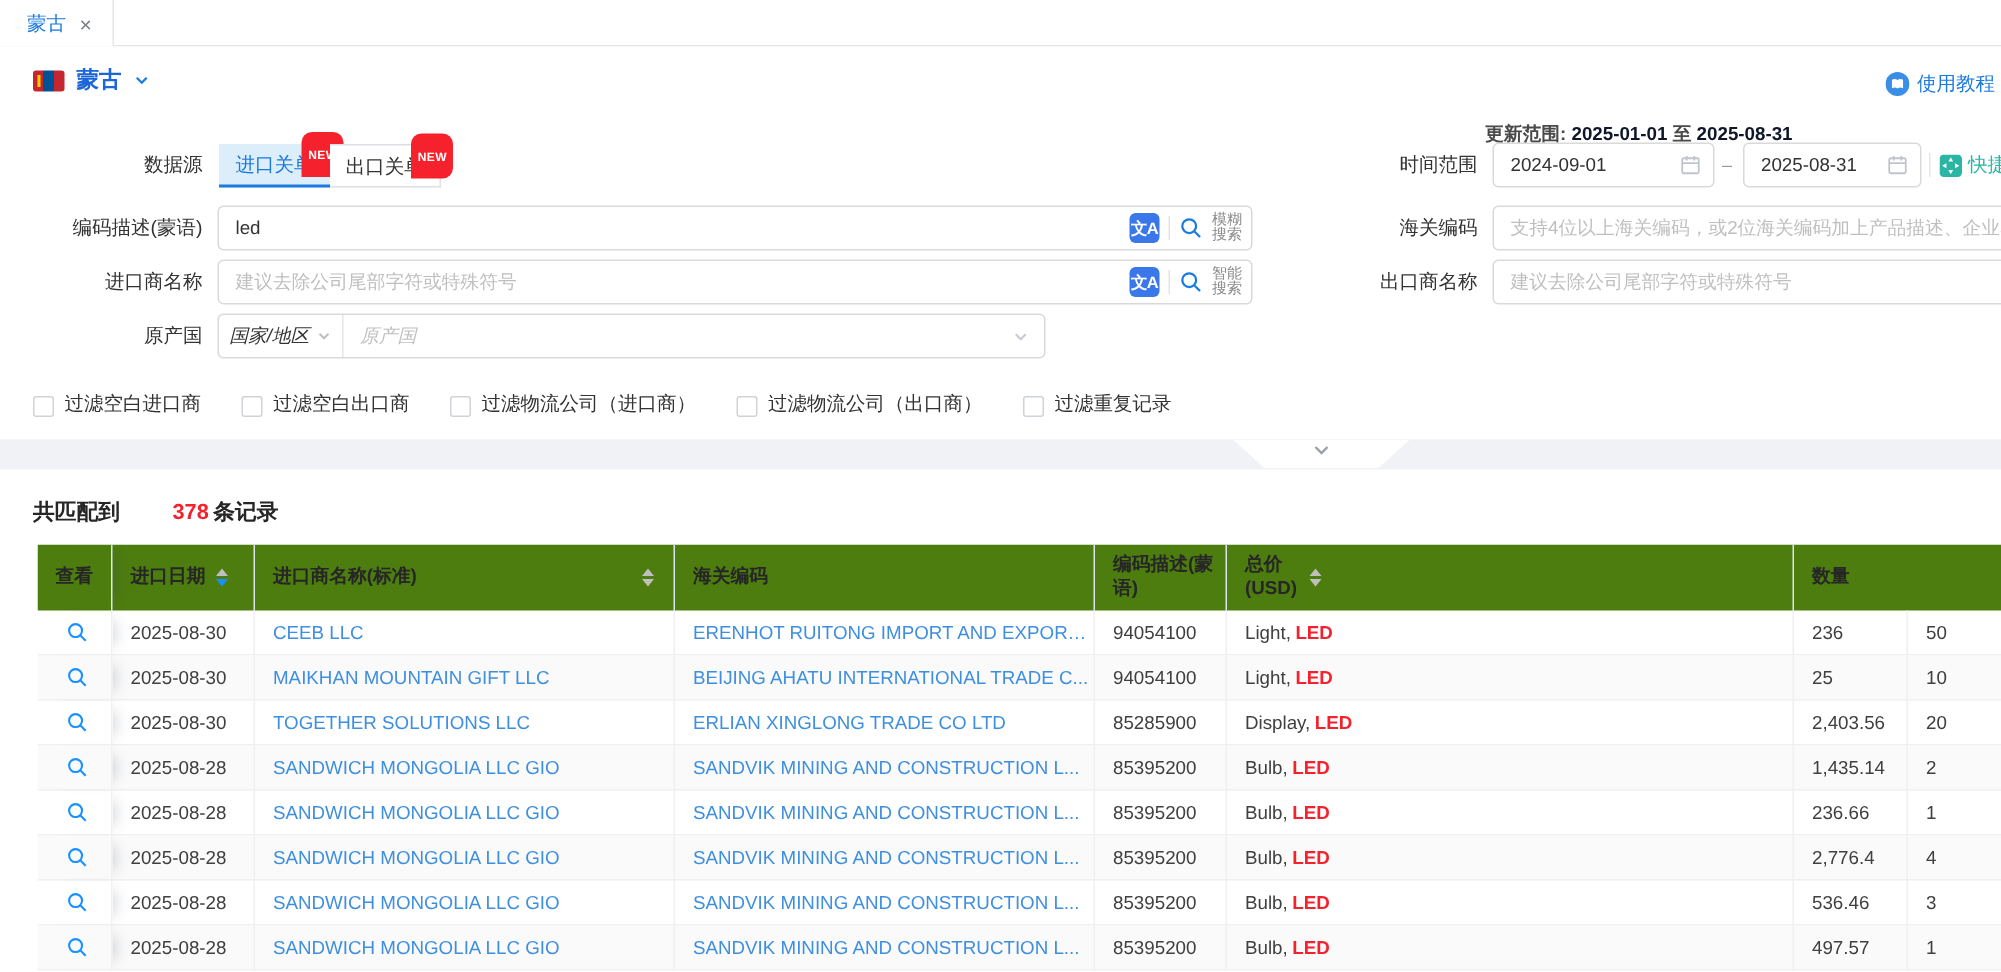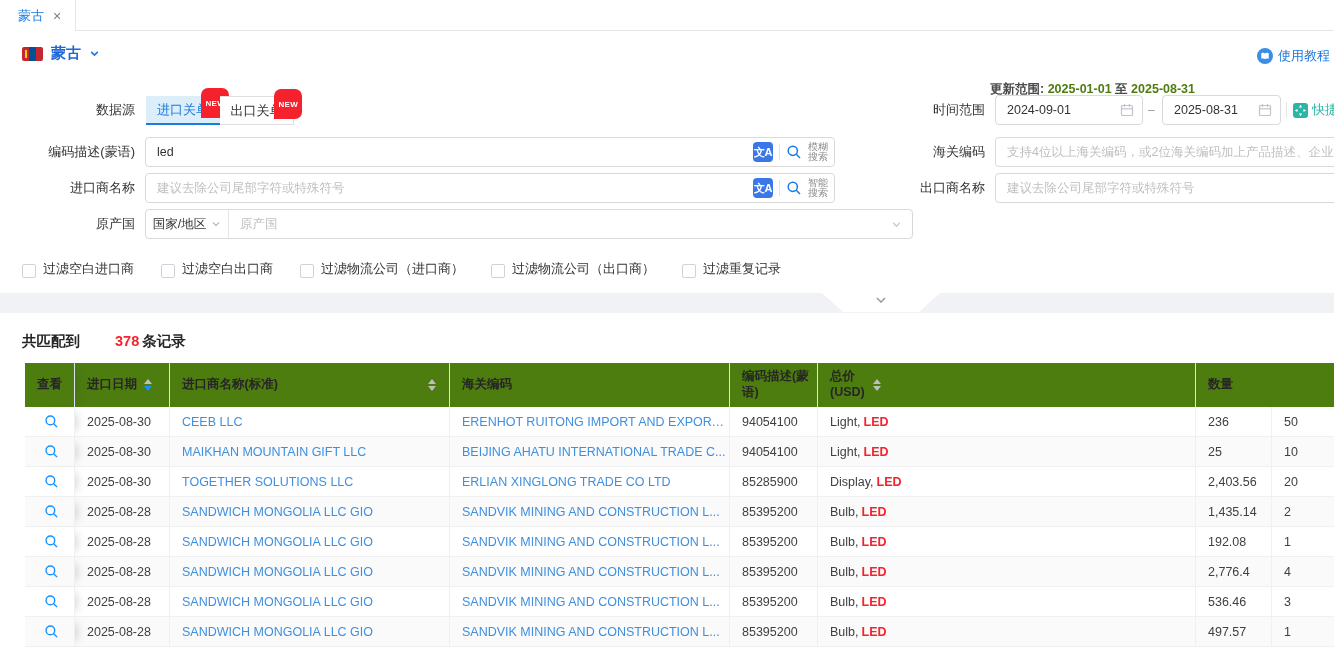--- a/index.html
+++ b/index.html
@@ -20,21 +20,21 @@
   .flag { position:relative; width:21px; height:14px; border-radius:2px; overflow:hidden;
           background:linear-gradient(90deg,#c4272f 0 33%,#015197 33% 66%,#c4272f 66% 100%); }
   .flag i { position:absolute; left:3px; top:3px; width:2px; height:8px; background:#f9cf02; }
   .country-name { color:#1b66d9; font-size:15px; font-weight:bold; }
   .country-sel svg { color:#1b7ae0; }
 
   .tutorial { position:absolute; right:4px; top:16px; display:flex; align-items:center; gap:5px;
               color:#1b7ae0; font-size:13px; cursor:pointer; }
 
   .update-range { position:absolute; left:990px; top:50px; font-size:12.5px; font-weight:bold; color:#4a4a4a; white-space:nowrap; }
-  .update-range .orange { color:#4d7c0f; }
+  .update-range .orange { color:#0f172a; }
   .update-range .to { color:#4a4a4a; }
 
   .frow { position:absolute; left:0; right:0; height:30px; }
   .r1{ top:64px; } .r2{ top:106px; } .r3{ top:142px; } .r4{ top:178px; } .r5{ top:226px; }
   .lbl-left  { position:absolute; left:0;  width:135px; text-align:right; line-height:30px; font-size:13px; color:#333; }
   .lbl-right { position:absolute; left:872px; width:113px; text-align:right; line-height:30px; font-size:13px; color:#333; }
 
   
   .src-tabs { position:absolute; left:146px; top:1px; display:flex; }
   .src-tab { position:relative; width:74px; height:29px; line-height:27px; text-align:center; font-size:13px; cursor:pointer; }
@@ -60,21 +60,21 @@
 
   
   .date-ipt1 { left:995px; width:148px; justify-content:space-between; padding-right:8px; }
   .date-ipt2 { left:1162px; width:119px; justify-content:space-between; padding-right:8px; }
   .date-sep { position:absolute; left:1148px; line-height:30px; color:#999; font-size:12px; }
   .quick-div { position:absolute; left:1286px; top:7px; width:1px; height:16px; background:#e6e6e6; }
   .quick { position:absolute; left:1293px; top:0; height:30px; display:flex; align-items:center; gap:4px;
            color:#2ab5a5; font-size:13px; white-space:nowrap; cursor:pointer; }
 
   
-  .origin-box { left:145px; width:768px; padding:0; }
+  .origin-box { left:145px; width:552px; padding:0;font-style:italic; }
   .origin-seg { width:82px; height:28px; display:flex; align-items:center; justify-content:center; gap:5px;
                 font-size:12.5px; color:#333; cursor:pointer; }
   .origin-seg svg { color:#bfbfbf; }
   .origin-div { width:1px; height:28px; background:#e6e6e6; }
   .origin-box .ph { flex:1; }
   .origin-arrow { margin-right:10px; color:#c9ccd2; }
 
   
   .cb-row { position:absolute; left:22px; top:3px; display:flex; gap:27px; }
   .cb-item { display:flex; align-items:flex-end; gap:7px; font-size:13px; color:#333; cursor:pointer; }
@@ -483,21 +483,21 @@
               <span class="link">SANDVIK MINING AND CONSTRUCTION L...</span>
             </div>
     <div class="td">
               <span>85395200</span>
             </div>
     <div class="td">
               <span>Bulb,</span>
               <span class="kw">LED</span>
             </div>
     <div class="td">
-              <span>192.08</span>
+              <span>236.66</span>
             </div>
     <div class="td">
               <span>1</span>
             </div>
   </div>
 
   <div class="tr">
     <div class="td c-view c-view-shadow">
       <svg width="15" height="15" viewBox="0 0 16 16">
                 <circle cx="6.8" cy="6.8" r="4.6" fill="none" stroke="#1890ff" stroke-width="1.5"></circle>

